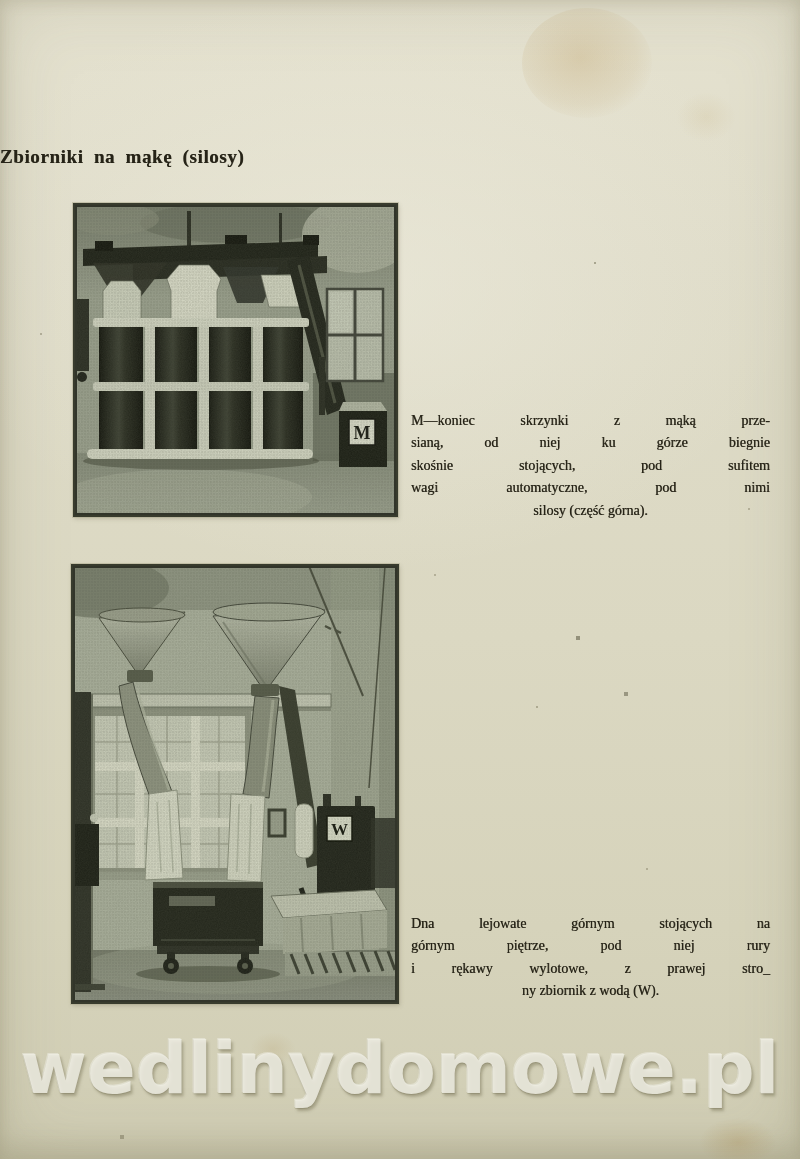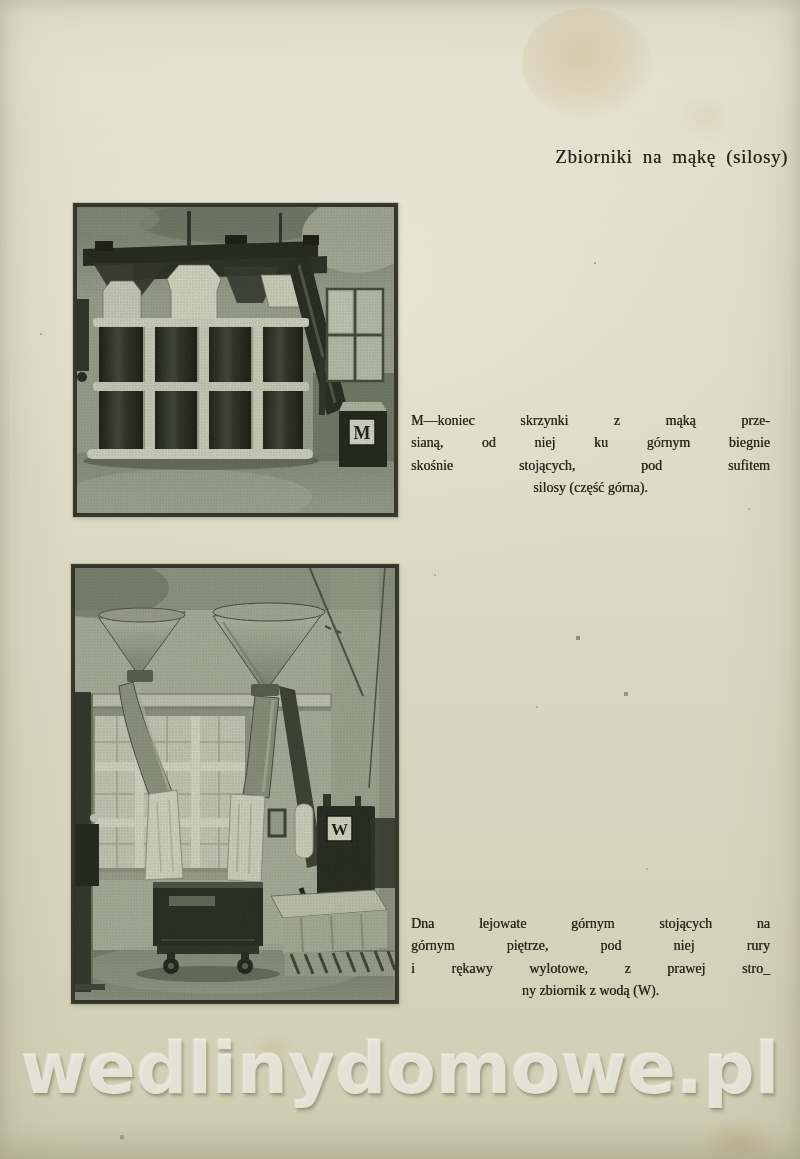--- a/index.html
+++ b/index.html
@@ -23,22 +23,22 @@
     background:radial-gradient(rgba(165,134,74,.28), rgba(165,134,74,0) 72%);}
   .stain.s5{left:250px;top:1032px;width:46px;height:34px;
     background:radial-gradient(rgba(175,148,92,.18), rgba(175,148,92,0) 70%);}
   .specks{position:absolute;left:0;top:0;width:2px;height:2px;background:transparent;pointer-events:none;
     box-shadow:577px 637px 0 1px rgba(90,88,66,.55), 625px 693px 0 1px rgba(90,88,66,.5),
       303px 263px 0 0 rgba(90,88,66,.4), 536px 706px 0 0 rgba(120,115,88,.45),
       434px 574px 0 0 rgba(120,115,88,.4), 646px 868px 0 0 rgba(120,115,88,.4),
       121px 1136px 0 1px rgba(100,95,70,.4), 594px 262px 0 0 rgba(110,105,80,.5),
       40px 333px 0 0 rgba(110,105,80,.4), 748px 508px 0 0 rgba(120,115,88,.4);}
   .page-title{
-    position:absolute;top:146px;left:0;width:788px;text-align:right;
-    font-weight:normal;font-size:19px;letter-spacing:.6px;word-spacing:5px;color:#262317;
+    position:absolute;top:146px;left:0;width:788px;text-align:left;
+    font-weight:bold;font-size:19px;letter-spacing:.6px;word-spacing:5px;color:#262317;
     text-shadow:.3px 0 0 rgba(38,35,23,.65);
   }
   .photo{position:absolute;display:block;border:2px solid #383b2d;background:#9ba18e;
     box-shadow:0 0 0 1px rgba(180,176,150,.6), 1px 2px 4px rgba(100,95,68,.25);}
   .photo.top{left:73px;top:203px;}
   .photo.bottom{left:71px;top:564px;}
   .caption{position:absolute;width:359px;font-size:14px;line-height:22.4px;color:#262317;
     text-shadow:.4px 0 0 rgba(38,35,23,.7);}
   .caption.c1{left:411px;top:410px;}
   .caption.c2{left:411px;top:913px;}
@@ -158,22 +158,23 @@
     <text class="svg-label" x="287" y="234" font-size="18" fill="#181a12" text-anchor="middle">M</text>
   </g>
 
   <rect x="0" y="0" width="321" height="310" fill="url(#ht1)" opacity=".14"></rect>
   <rect x="0" y="0" width="321" height="310" filter="url(#grain1)" opacity=".5"></rect>
   <rect x="1" y="1" width="319" height="308" fill="none" stroke="#32352a" stroke-width="2"></rect>
 </svg>
 
 <div class="caption c1">
   <div class="cap-line">M—koniec skrzynki z mąką prze-</div>
-  <div class="cap-line">sianą, od niej ku górnym biegnie</div>
+  <div class="cap-line">sianą, od niej ku górze biegnie</div>
   <div class="cap-line">skośnie stojących, pod sufitem</div>
+  <div class="cap-line">wagi automatyczne, pod nimi</div>
   <div class="cap-line center">silosy (część górna).</div>
 </div>
 
 <svg class="photo bottom" width="324" height="436" viewBox="0 0 324 436" xmlns="http://www.w3.org/2000/svg">
   <defs>
     <linearGradient id="p2floor" x1="0" y1="0" x2="0" y2="1">
       <stop offset="0" stop-color="#767b69"></stop>
         <stop offset="1" stop-color="#8b9080"></stop>
     </linearGradient>
     <linearGradient id="cone" x1="0" y1="0" x2="0" y2="1">

